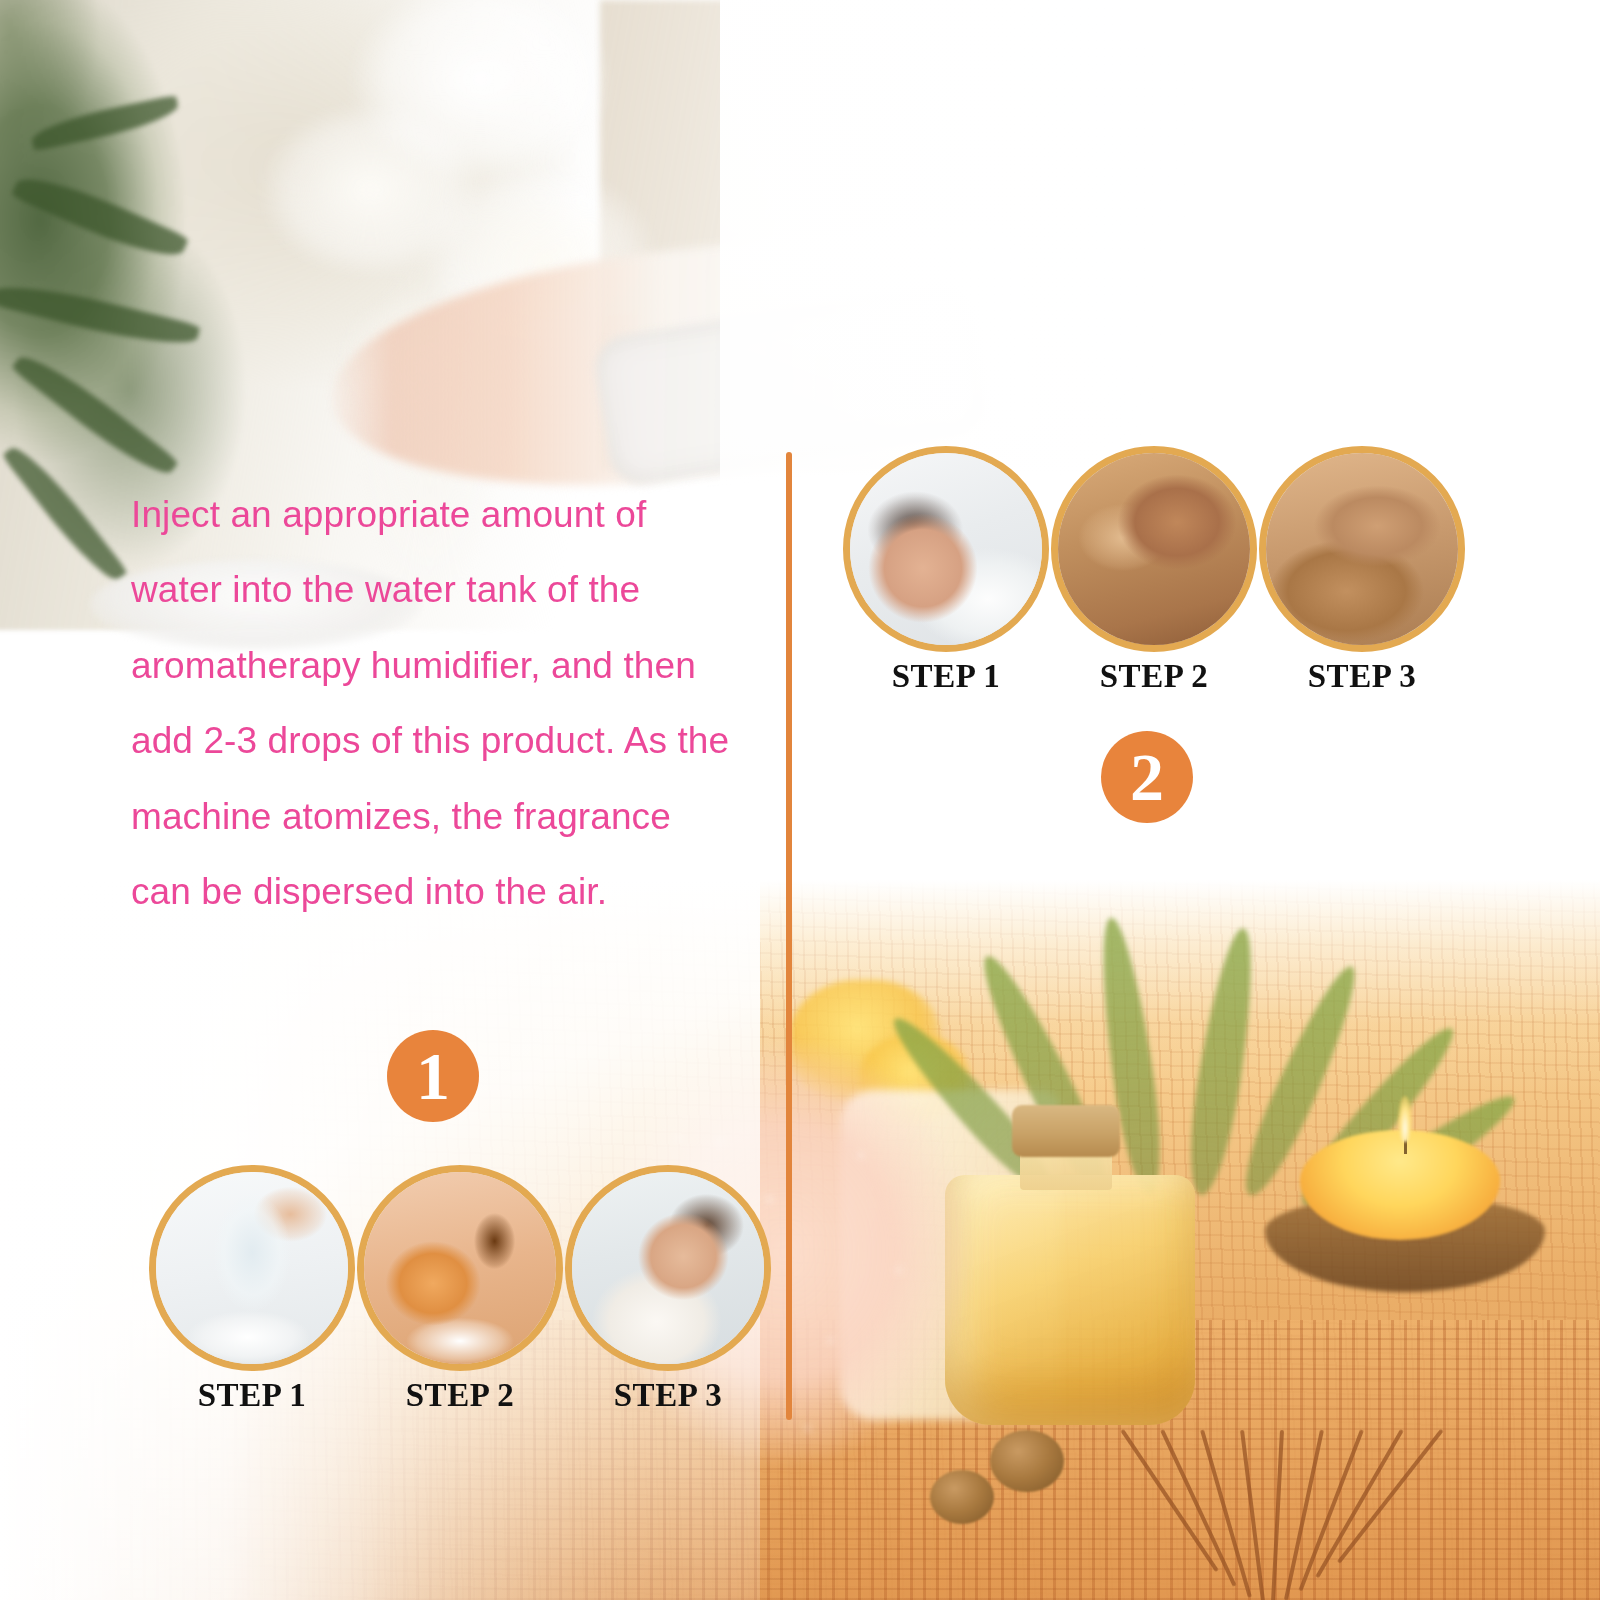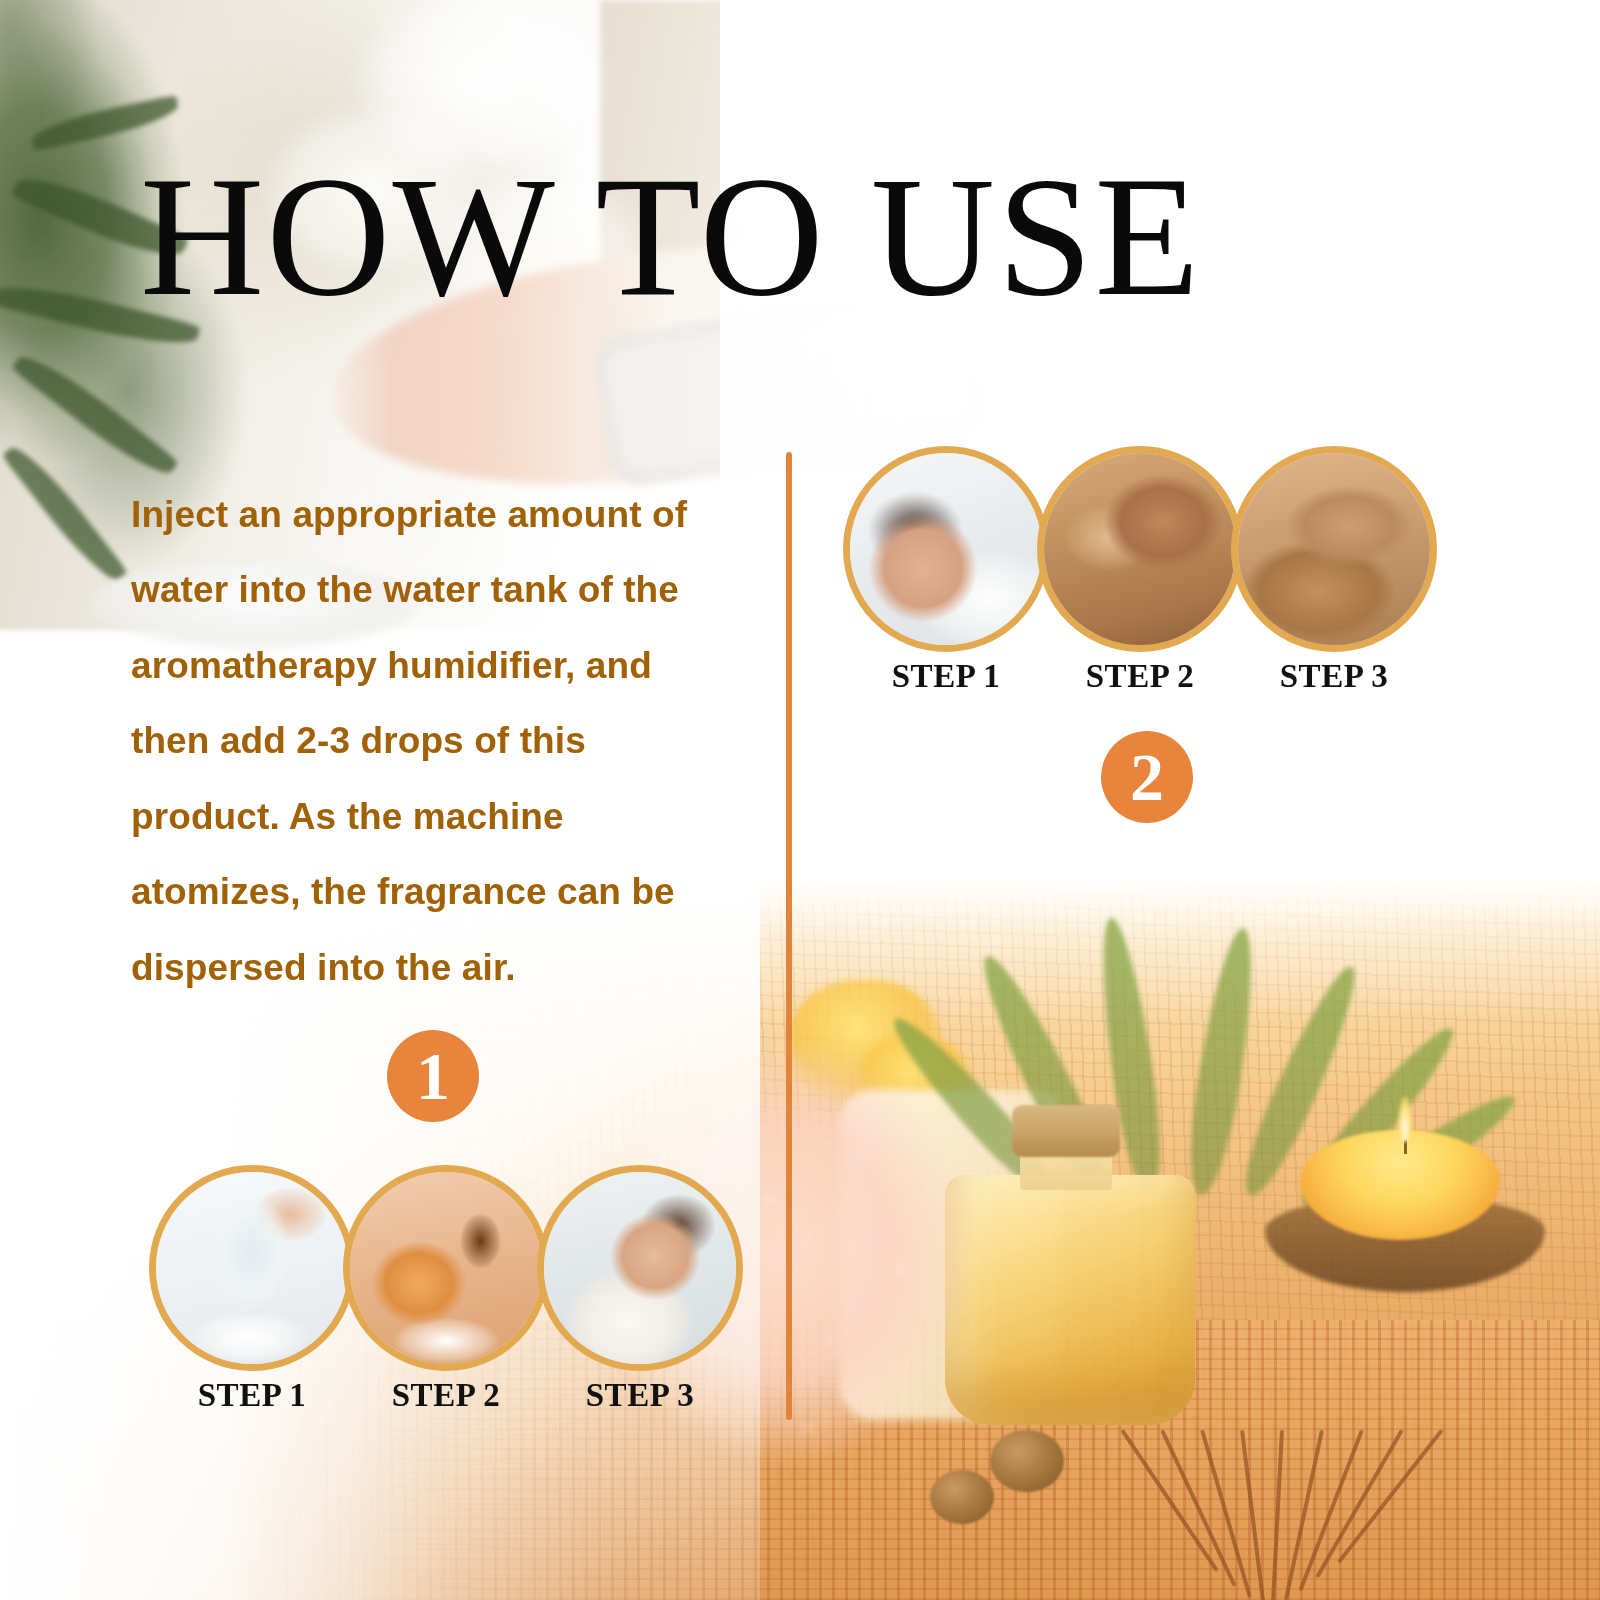--- a/index.html
+++ b/index.html
@@ -178,36 +178,36 @@
     font-size:172px;line-height:1;font-weight:400;color:#0a0a0a;
     letter-spacing:2px;white-space:nowrap;
   }
 
   .divider{
     position:absolute;left:786px;top:452px;width:6px;height:968px;
     background:#E2853C;border-radius:3px;
   }
 
   .body-text{
-    color:#a16207;font-size:37px;line-height:2.04;font-weight:700;
+    color:#ec4899;font-size:37px;line-height:2.04;font-weight:400;
     letter-spacing:.1px;
   }
   .col-left-text{position:absolute;left:131px;top:440px;width:600px;text-align:left;}
   .col-right-text{position:absolute;left:862px;top:860px;width:600px;text-align:right;}
 
   .badge{
     position:absolute;width:92px;height:92px;border-radius:50%;
     background:#E8843C;color:#fff;
     font-family:"Liberation Serif","DejaVu Serif",serif;
     font-size:68px;font-weight:700;line-height:92px;text-align:center;
   }
   .badge-1{left:387px;top:1030px;}
   .badge-2{left:1101px;top:731px;}
 
-  .steps{position:absolute;display:flex;align-items:center;}
+  .steps{position:absolute;display:flex;align-items:center;gap:14px;}
   .step{position:relative;width:216px;display:flex;flex-direction:column;align-items:center;}
   .step + .step{margin-left:-22px;}
   .circle{
     width:206px;height:206px;border-radius:50%;
     border:7px solid #E3A951;box-sizing:border-box;overflow:hidden;
     background:#efe9e2;position:relative;
   }
   .circle .ph{position:absolute;inset:0;}
   .step-label{
     margin-top:6px;
@@ -308,21 +308,20 @@
 
     <div class="towel-pink"></div>
     <div class="towel-pink-tex"></div>
 
     <div class="veil-left"></div>
     <div class="veil-topmid"></div>
   </div>
 
   <div class="content">
 
-    <div class="title">HOW TO USE</div>
 
     <div class="divider"></div>
 
     <p class="body-text col-left-text">Inject an appropriate amount of water into the water tank of the aromatherapy humidifier, and then add 2-3 drops of this product. As the machine atomizes, the fragrance can be dispersed into the air.</p>
 
     <div class="badge badge-1">1</div>
 
     <div class="steps steps-bottom">
       <div class="step">
         <div class="circle">

